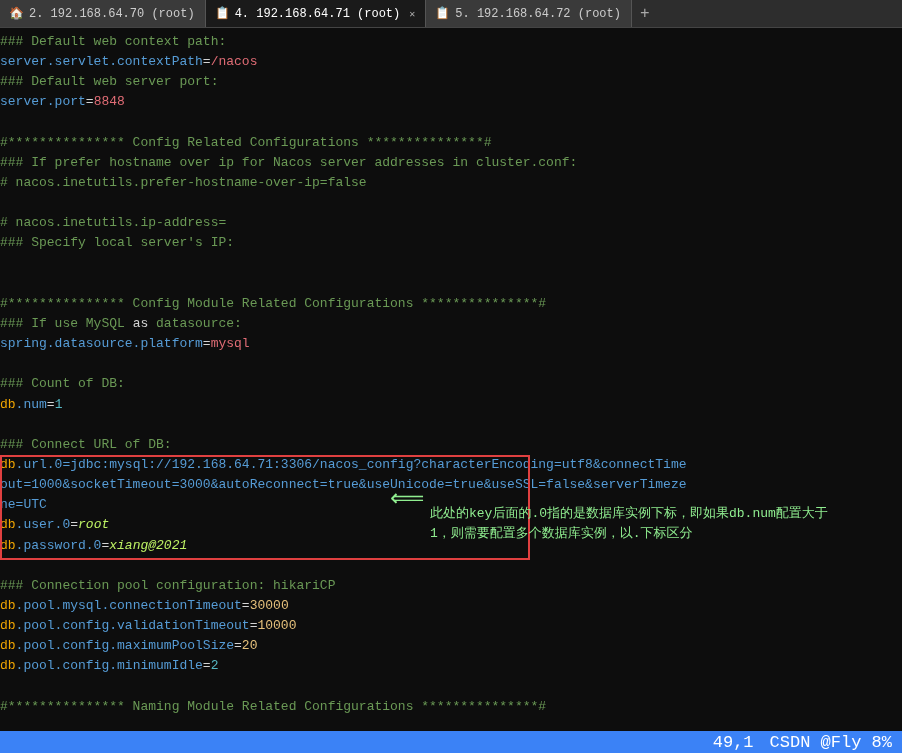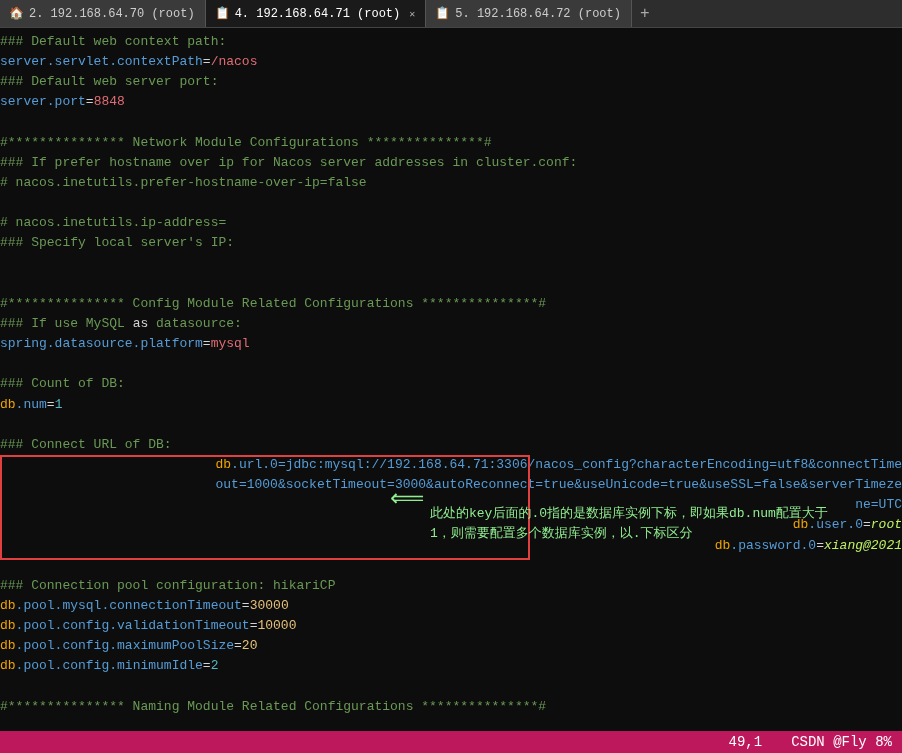--- a/index.html
+++ b/index.html
@@ -86,29 +86,29 @@
     .key-db { color: #f0a500; }
     .value-red { color: #e06c75; }
     .value-green { color: #bef264; font-style: italic; }
     .value-cyan { color: #56b6c2; }
     .value-orange { color: #e5c07b; }
     .equals { color: #d4d4d4; }
 
     
     .status-bar {
       height: 22px;
-      background: #be185d;
+      background: #3b82f6;
       display: flex;
       align-items: center;
       justify-content: flex-end;
       padding: 0 10px;
-      font-size: 14px;
+      font-size: 17px;
       color: #fff;
       flex-shrink: 0;
-      gap: 29px;
+      gap: 16px;
     }
   </style>
 </head>
 <body>
 
 <div class="tab-bar">
   <div class="tab">
     <span class="tab-icon">🏠</span>
     <span>2. 192.168.64.70 (root)</span>
   </div>
@@ -130,21 +130,21 @@
   <span class="line comment">### Default web context path:</span>
   
   <span class="line"><span class="key">server.servlet.contextPath</span><span class="equals">=</span><span class="value-red">/nacos</span></span>
   
   <span class="line comment">### Default web server port:</span>
   
   <span class="line"><span class="key">server.port</span><span class="equals">=</span><span class="value-red">8848</span></span>
   
   <span class="line">&nbsp;</span>
   
-  <span class="line comment">#*************** Network Module Configurations ***************#</span>
+  <span class="line comment">#*************** Config Related Configurations ***************#</span>
   
   <span class="line comment">### If prefer hostname over ip for Nacos server addresses in cluster.conf:</span>
   
   <span class="line comment"># nacos.inetutils.prefer-hostname-over-ip=false</span>
   
   <span class="line">&nbsp;</span>
   
   <span class="line comment"># nacos.inetutils.ip-address=</span>
   
   <span class="line comment">### Specify local server's IP:</span>
@@ -162,21 +162,21 @@
   
   <span class="line comment">### Count of DB:</span>
   
   <span class="line"><span class="key-db">db</span><span class="key">.num</span><span class="equals">=</span><span class="value-cyan">1</span></span>
   
   <span class="line">&nbsp;</span>
   
   <span class="line comment">### Connect URL of DB:</span>
 
   
-  <div style="position:relative; display:inline-block; width:100%;text-align:right;">
+  <div style="position:relative; display:inline-block; width:100%;">
     <div style="
       border: 2px solid #e04040;
       position: absolute;
       top: 0; left: 0;
       width: 530px;
       height: calc(1.55em * 5 + 4px);
       pointer-events: none;
       z-index: 2;
     "></div>
 

